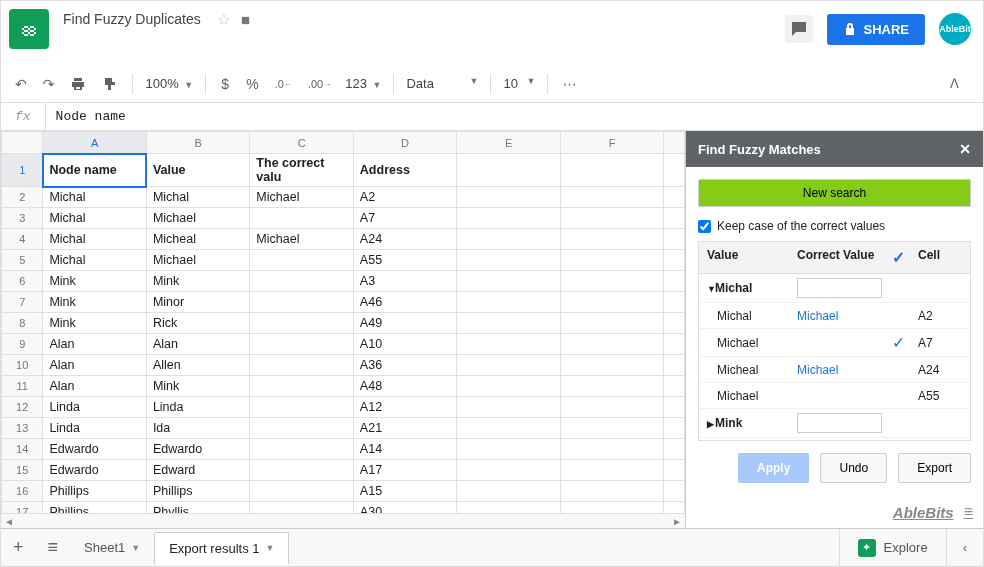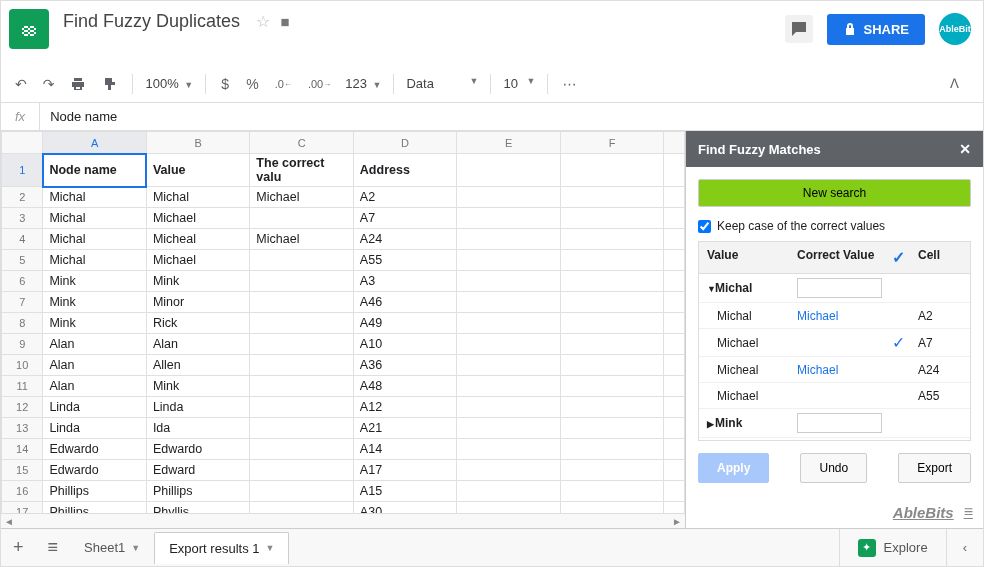--- a/index.html
+++ b/index.html
@@ -4,42 +4,42 @@
 <style>
   * { box-sizing: border-box; margin: 0; padding: 0; }
   body { font-family: Arial, sans-serif; font-size: 13px; color: #202124; width: 984px; height: 567px; overflow: hidden; background: #fff; position: relative; border: 1px solid #ddd;}
   
   
   .header { display: flex; align-items: flex-start; padding: 8px 12px 0 8px; height: 64px; }
   .logo { width: 40px; height: 40px; background: #0f9d58; border-radius: 4px; display: flex; align-items: center; justify-content: center; margin-right: 8px; }
   .logo svg { fill: #fff; }
   .title-area { flex: 1; }
   .doc-title-row { display: flex; align-items: center; gap: 10px; }
-  .doc-title { font-size: 18px; color: #444; padding: 2px 6px; }
+  .doc-title { font-size: 14px; color: #444; padding: 2px 6px; }
   .star-icon { color: #bbb; font-size: 16px; }
   .folder-icon { color: #777; font-size: 15px; }
   .menubar { display: flex; gap: 2px; margin-top: 2px; font-size: 13px; color: #333; }
   .menubar span { padding: 4px 7px; cursor: pointer; }
   .menubar .saved { text-decoration: underline; color: #777; margin-left: 10px; }
   .header-right { display: flex; align-items: center; gap: 14px; padding-top: 4px; }
   .comment-icon { width: 28px; height: 28px; background: #f1f1f1; border-radius: 3px; display:flex; align-items:center; justify-content:center; color:#666;}
   .share-btn { background: #1a73e8; color: #fff; border: none; padding: 8px 16px; border-radius: 3px; font-size: 13px; font-weight: bold; display: flex; align-items: center; gap: 6px; }
   .avatar { width: 32px; height: 32px; background: #00acc1; border-radius: 50%; color: #fff; display: flex; align-items: center; justify-content: center; font-size: 9px; font-weight: bold; }
   
   
   .toolbar { display: flex; align-items: center; padding: 4px 8px; border-bottom: 1px solid #ddd; height: 38px; gap: 4px; }
   .tb-sep { width: 1px; height: 20px; background: #ddd; margin: 0 4px; }
   .tb-btn { padding: 4px 6px; color: #5f6368; display:flex; align-items:center; justify-content:center; min-width:22px; font-size:14px;}
   .tb-txt { font-size: 13px; color: #444; padding: 0 4px; }
   .chev { font-size: 9px; color: #777; margin-left:2px;}
   .toolbar .spacer { flex: 1; }
   .collapse-up { margin-right: 8px; color:#5f6368; padding:4px 8px;}
   
   
-  .formula-bar { display: flex; align-items: center; border-bottom: 1px solid #ddd; height: 28px; }
+  .formula-bar { display: flex; align-items: center; border-bottom: 1px solid #ddd; height: 28px; font-family: Liberation Mono, monospace; }
   .fx { font-style: italic; color: #999; padding: 0 14px; font-size: 13px; border-right: 1px solid #ddd; height:100%; display:flex; align-items:center;}
   .fbar-val { padding: 0 10px; font-size: 13px; }
   
   
   .main { display: flex; height: 398px; }
   
   
   .grid-area { flex: 1; overflow: hidden; display:flex; flex-direction:column;}
   .grid-scroll { flex:1; overflow:hidden; position:relative;}
   table.sheet { border-collapse: collapse; width: 100%; }
@@ -71,21 +71,21 @@
   .sp-row { display: flex; align-items:center; font-size: 12px; border-bottom:1px solid #f0f0f0; min-height:26px;}
   .sp-row > div { padding: 4px 8px; }
   .sp-row .sp-c2 input { width: 85px; border:1px solid #ccc; padding:2px; font-size:12px;}
   .sp-row.group { font-weight: bold; }
   .sp-row .caret { display:inline-block; width:8px; font-size:9px;}
   .sp-row .blue { color: #1a73e8; }
   .sp-row .check { color: #1a73e8; font-size:16px;}
   .sp-rows::-webkit-scrollbar{width:10px;} .sp-rows::-webkit-scrollbar-thumb{background:#bbb;}
   .sp-actions { display: flex; gap: 10px; margin-top: 12px; justify-content:space-between;}
   .sp-actions button { flex:0 0 auto; padding: 7px 18px; font-size: 12px; border: 1px solid #ccc; background: #f8f8f8; border-radius:2px;}
-  .sp-actions .apply { background: #a8c7fa; color: #fff; border-color:#a8c7fa; font-weight:bold;}
+  .sp-actions .apply { background: #a8c7fa; color: #fff; border-color:#a8c7fa; font-weight:bold;margin-left:40px;}
   .sp-footer { display: flex; justify-content: flex-end; align-items:center; padding: 8px 10px; gap:10px; color:#888;text-decoration:underline;}
   .ablebits { font-weight: bold; font-style: italic; font-size: 15px; color: #888; }
   .hamb { font-size:16px; color:#888;}
   
   
   .sheet-tabs { position:absolute; bottom:0; left:0; right:0; display: flex; align-items: center; height: 38px; border-top: 1px solid #ccc; background: #f8f8f8; }
   .sheet-tabs .st-btn { padding: 0 12px; color: #666; font-size:18px;}
   .sheet-tabs .tab { padding: 8px 14px; font-size: 13px; color: #555; display:flex; align-items:center; gap:6px;}
   .sheet-tabs .tab.active { background: #fff; border: 1px solid #ccc; border-bottom: none; color: #222; border-radius:2px 2px 0 0;}
   .sheet-tabs .tabchev{font-size:9px; color:#888;}

